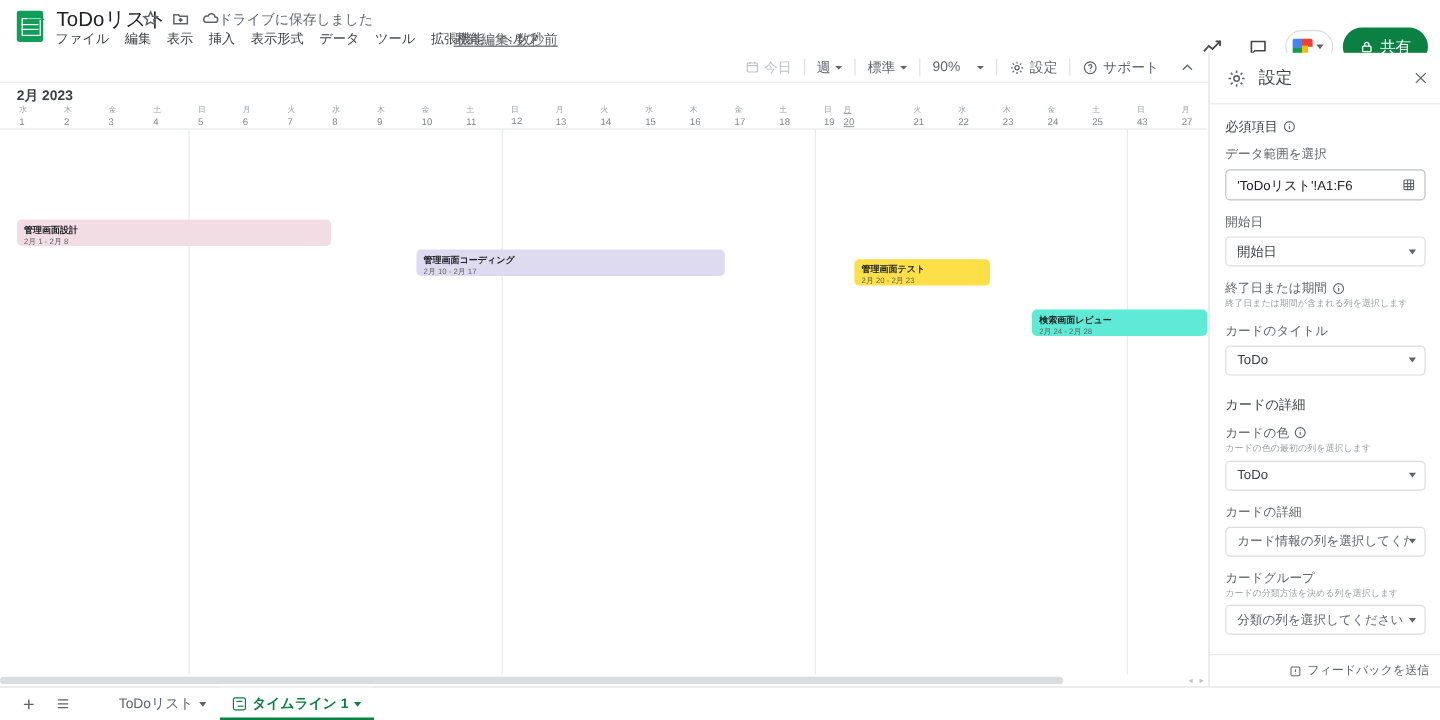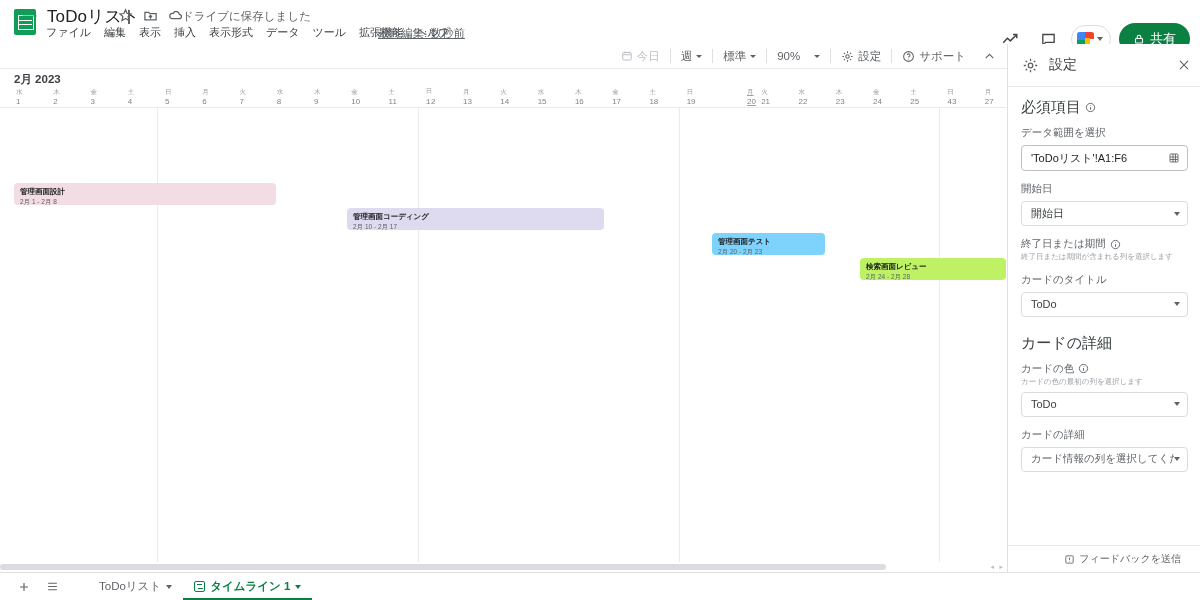--- a/index.html
+++ b/index.html
@@ -120,39 +120,39 @@
     position: absolute; left: 1007px; top: 44px; width: 193px; height: 528px;
     background: #fff; border-left: 1px solid #e0e0e0;
   }
   .panel-head {
     position: absolute; left: 0; top: 0; width: 193px; height: 42px;
     display: flex; align-items: center; padding: 0 10px 0 14px;
   }
   .panel-head .ph-title { font-size: 14px; color: #3c4043; margin-left: 10px; flex: 1; }
   .panel-rule { position: absolute; left: 0; top: 42px; width: 193px; height: 1px; background: #e8eaed; }
   .panel-body { position: absolute; left: 0; top: 43px; width: 193px; height: 460px; padding: 11px 13px 0 13px; }
-  .sec-head { font-size: 15px; color: #3c4043; display: flex; align-items: center; gap: 4px; margin-bottom: 9px; }
+  .sec-head { font-size: 11px; color: #3c4043; display: flex; align-items: center; gap: 4px; margin-bottom: 9px; }
   .sec-head.mt { margin-top: 17px; }
   .fld { margin-bottom: 11px; }
   .fld-label { font-size: 10.5px; color: #5f6368; display: flex; align-items: center; gap: 4px; }
   .fld-help { font-size: 7.5px; color: #9aa0a6; margin-top: 1px; line-height: 1.3; }
   .sel {
     margin-top: 5px; height: 25px; border: 1px solid #dadce0; border-radius: 4px;
     display: flex; align-items: center; padding: 0 7px 0 9px;
     font-size: 11px; color: #3c4043; background: #fff;
   }
   .sel .sv { flex: 1; white-space: nowrap; overflow: hidden; }
   .sel .sv.ph { color: #5f6368; font-size: 10.5px; }
   .sel-caret { width: 0; height: 0; border-left: 3.5px solid transparent; border-right: 3.5px solid transparent; border-top: 4px solid #5f6368; }
   .range-box { margin-top: 5px; height: 26px; border: 1px solid #bdc1c6; border-radius: 4px; display: flex; align-items: center; padding: 0 7px 0 9px; font-size: 11px; color: #202124; }
   .range-box .rv { flex: 1; white-space: nowrap; }
   .panel-foot {
     position: absolute; left: 0; bottom: 0; width: 193px; height: 27px;
     border-top: 1px solid #e8eaed; display: flex; align-items: center; justify-content: flex-end;
-    padding-right: 20px; gap: 4px; font-size: 10px; color: #5f6368; white-space: nowrap;
+    padding-right: 10px; gap: 4px; font-size: 10px; color: #5f6368; white-space: nowrap;
   }
 
   
   .sheetbar {
     position: absolute; left: 0; top: 572px; width: 1200px; height: 28px;
     background: #fff; border-top: 1px solid #e0e0e0; display: flex; align-items: center; padding-left: 10px;
   }
   .sb-icon { width: 28px; height: 26px; display: flex; align-items: center; justify-content: center; color: #5f6368; }
   .tab {
     display: flex; align-items: center; gap: 5px; height: 28px; padding: 0 11px;
@@ -357,21 +357,21 @@
             <span class="dnum">17</span>
           </div>
           <div class="day-col" style="left: 647.407px;">
             <span class="dow">土</span>
             <span class="dnum">18</span>
           </div>
           <div class="day-col" style="left: 684.667px;">
             <span class="dow">日</span>
             <span class="dnum">19</span>
           </div>
-          <div class="day-col" style="left: 745px; text-decoration: underline;">
+          <div class="day-col" style="left: 701px; text-decoration: underline;">
             <span class="dow">月</span>
             <span class="dnum">20</span>
           </div>
           <div class="day-col" style="left: 759.185px;">
             <span class="dow">火</span>
             <span class="dnum">21</span>
           </div>
           <div class="day-col" style="left: 796.444px;">
             <span class="dow">水</span>
             <span class="dnum">22</span>
@@ -407,25 +407,25 @@
       </div>
     <div id="cards-layer">
         <div class="card" style="left: 14px; top: 114px; width: 262px; height: 22px; background: rgb(243, 221, 228);">
           <div class="c-title">管理画面設計</div>
           <div class="c-dates">2月 1 - 2月 8</div>
         </div>
         <div class="card" style="left: 347px; top: 139px; width: 257px; height: 22px; background: rgb(222, 218, 239);">
           <div class="c-title">管理画面コーディング</div>
           <div class="c-dates">2月 10 - 2月 17</div>
         </div>
-        <div class="card" style="left: 712px; top: 164px; width: 113px; height: 22px; background: #7dd3fc;">
+        <div class="card" style="left: 712px; top: 147px; width: 113px; height: 22px; background: #fde047;">
           <div class="c-title">管理画面テスト</div>
           <div class="c-dates">2月 20 - 2月 23</div>
         </div>
-        <div class="card" style="left: 860px; top: 189px; width: 146px; height: 22px; background: #bef264;">
+        <div class="card" style="left: 860px; top: 189px; width: 146px; height: 22px; background: #5eead4;">
           <div class="c-title">検索画面レビュー</div>
           <div class="c-dates">2月 24 - 2月 28</div>
         </div>
       </div>
   </div>
 
   <div class="hscroll">
     <div class="track">
       <div class="thumb"></div>
     </div>
@@ -517,20 +517,28 @@
       </div>
 
       <div class="fld">
         <div class="fld-label">カードの詳細</div>
         <div class="sel">
           <span class="sv ph">カード情報の列を選択してください</span>
           <span class="sel-caret"></span>
         </div>
       </div>
 
+      <div class="fld">
+        <div class="fld-label">カードグループ</div>
+        <div class="fld-help">カードの分類方法を決める列を選択します</div>
+        <div class="sel">
+          <span class="sv ph">分類の列を選択してください</span>
+          <span class="sel-caret"></span>
+        </div>
+      </div>
     </div>
 
     <div class="panel-foot">
       <svg width="11" height="11" viewBox="0 0 24 24" fill="none" stroke="#5f6368" stroke-width="1.9">
           <rect x="4" y="4" width="16" height="16" rx="2"></rect>
           <path d="M12 8v5"></path>
           <circle cx="12" cy="16" r=".9" fill="#5f6368" stroke="none"></circle>
         </svg>
       <span>フィードバックを送信</span>
     </div>

